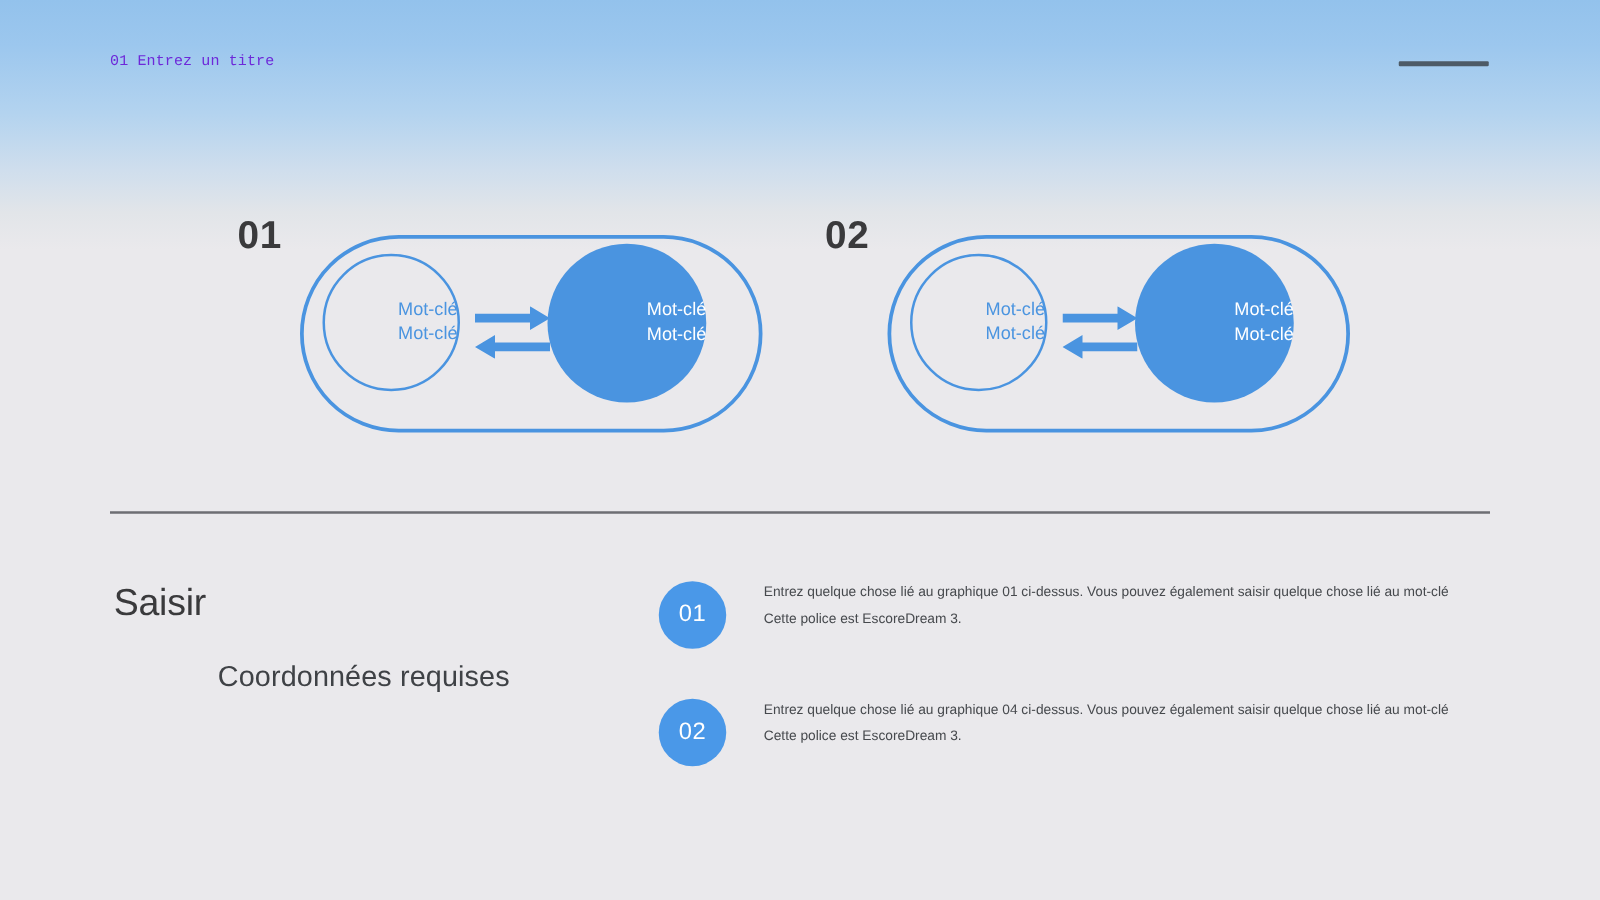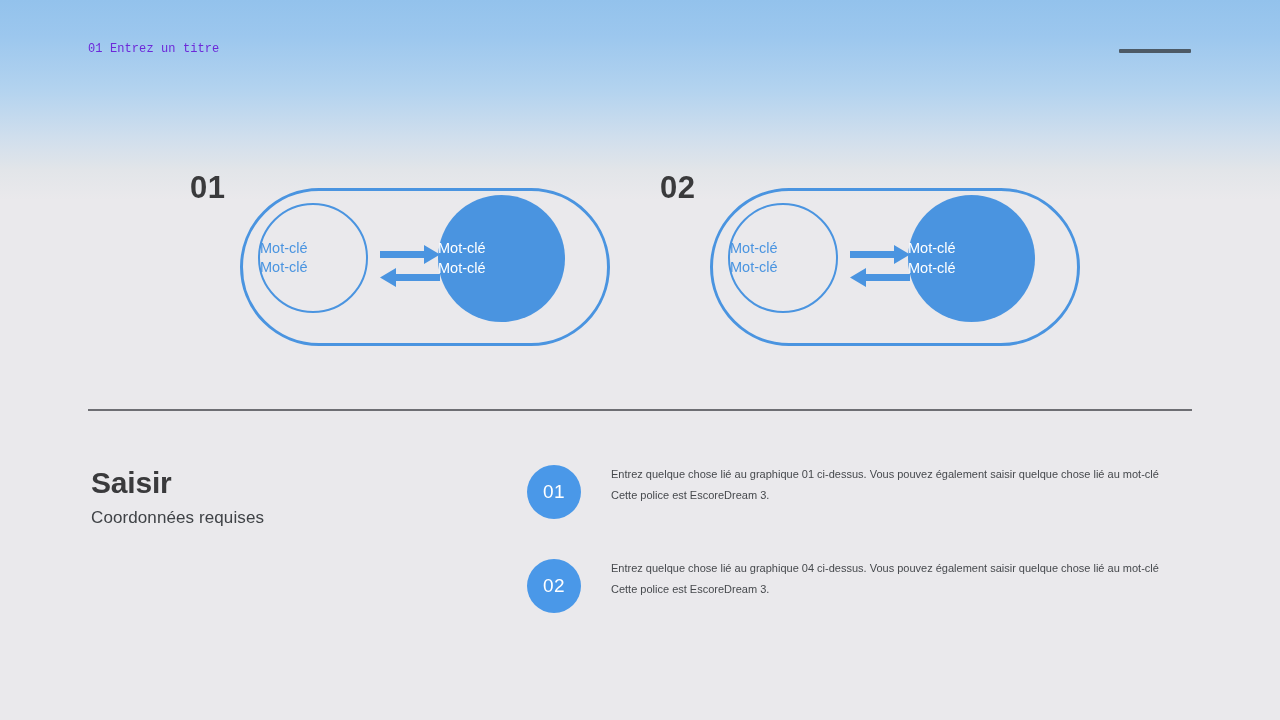--- a/index.html
+++ b/index.html
@@ -43,21 +43,21 @@
     position:absolute; left:50px; top:28px;
     width:370px; height:158px;
     border:3px solid #4a94e0;
     border-radius:79px;
     background:transparent;
   }
   .node {
     position:absolute;
     border-radius:50%;
     display:flex; flex-direction:column;
-    align-items:flex-start; justify-content:center;
+    align-items:flex-end; justify-content:center;
     line-height:1.32;
   }
   .node-outline {
     left:68px; top:43px; width:110px; height:110px;
     border:2.5px solid #4a94e0;
     color:#4a94e0; font-size:14.5px;
   }
   .node-filled {
     left:248px; top:35px; width:127px; height:127px;
     background:#4a94e0; color:#ffffff; font-size:14.5px;
@@ -68,24 +68,24 @@
 
   
   .divider {
     position:absolute; left:88px; top:409px;
     width:1104px; height:2px; background:#6e6e73;
   }
 
   
   .lower-left { position:absolute; left:91px; top:466px; width:400px; }
   .lower-title {
-    font-size:30px; font-weight:bold; color:#3a3a3c; letter-spacing:-0.2px;
+    font-size:30px; font-weight:normal; color:#3a3a3c; letter-spacing:-0.2px;
   }
   .lower-sub {
-    margin-top:8px; font-size:17px; color:#3f4246; letter-spacing:0.1px;
+    margin-top:28px; font-size:23px; color:#3f4246; letter-spacing:0.1px;text-align:center;
   }
 
   .bullets { position:absolute; left:527px; top:464px; width:660px; }
   .bullet { display:flex; align-items:flex-start; margin-bottom:39px; }
   .badge {
     flex:0 0 auto;
     width:54px; height:54px; border-radius:50%;
     background:#4a98e8; color:#fff;
     display:flex; align-items:center; justify-content:center;
     font-size:19px; letter-spacing:0.5px;

